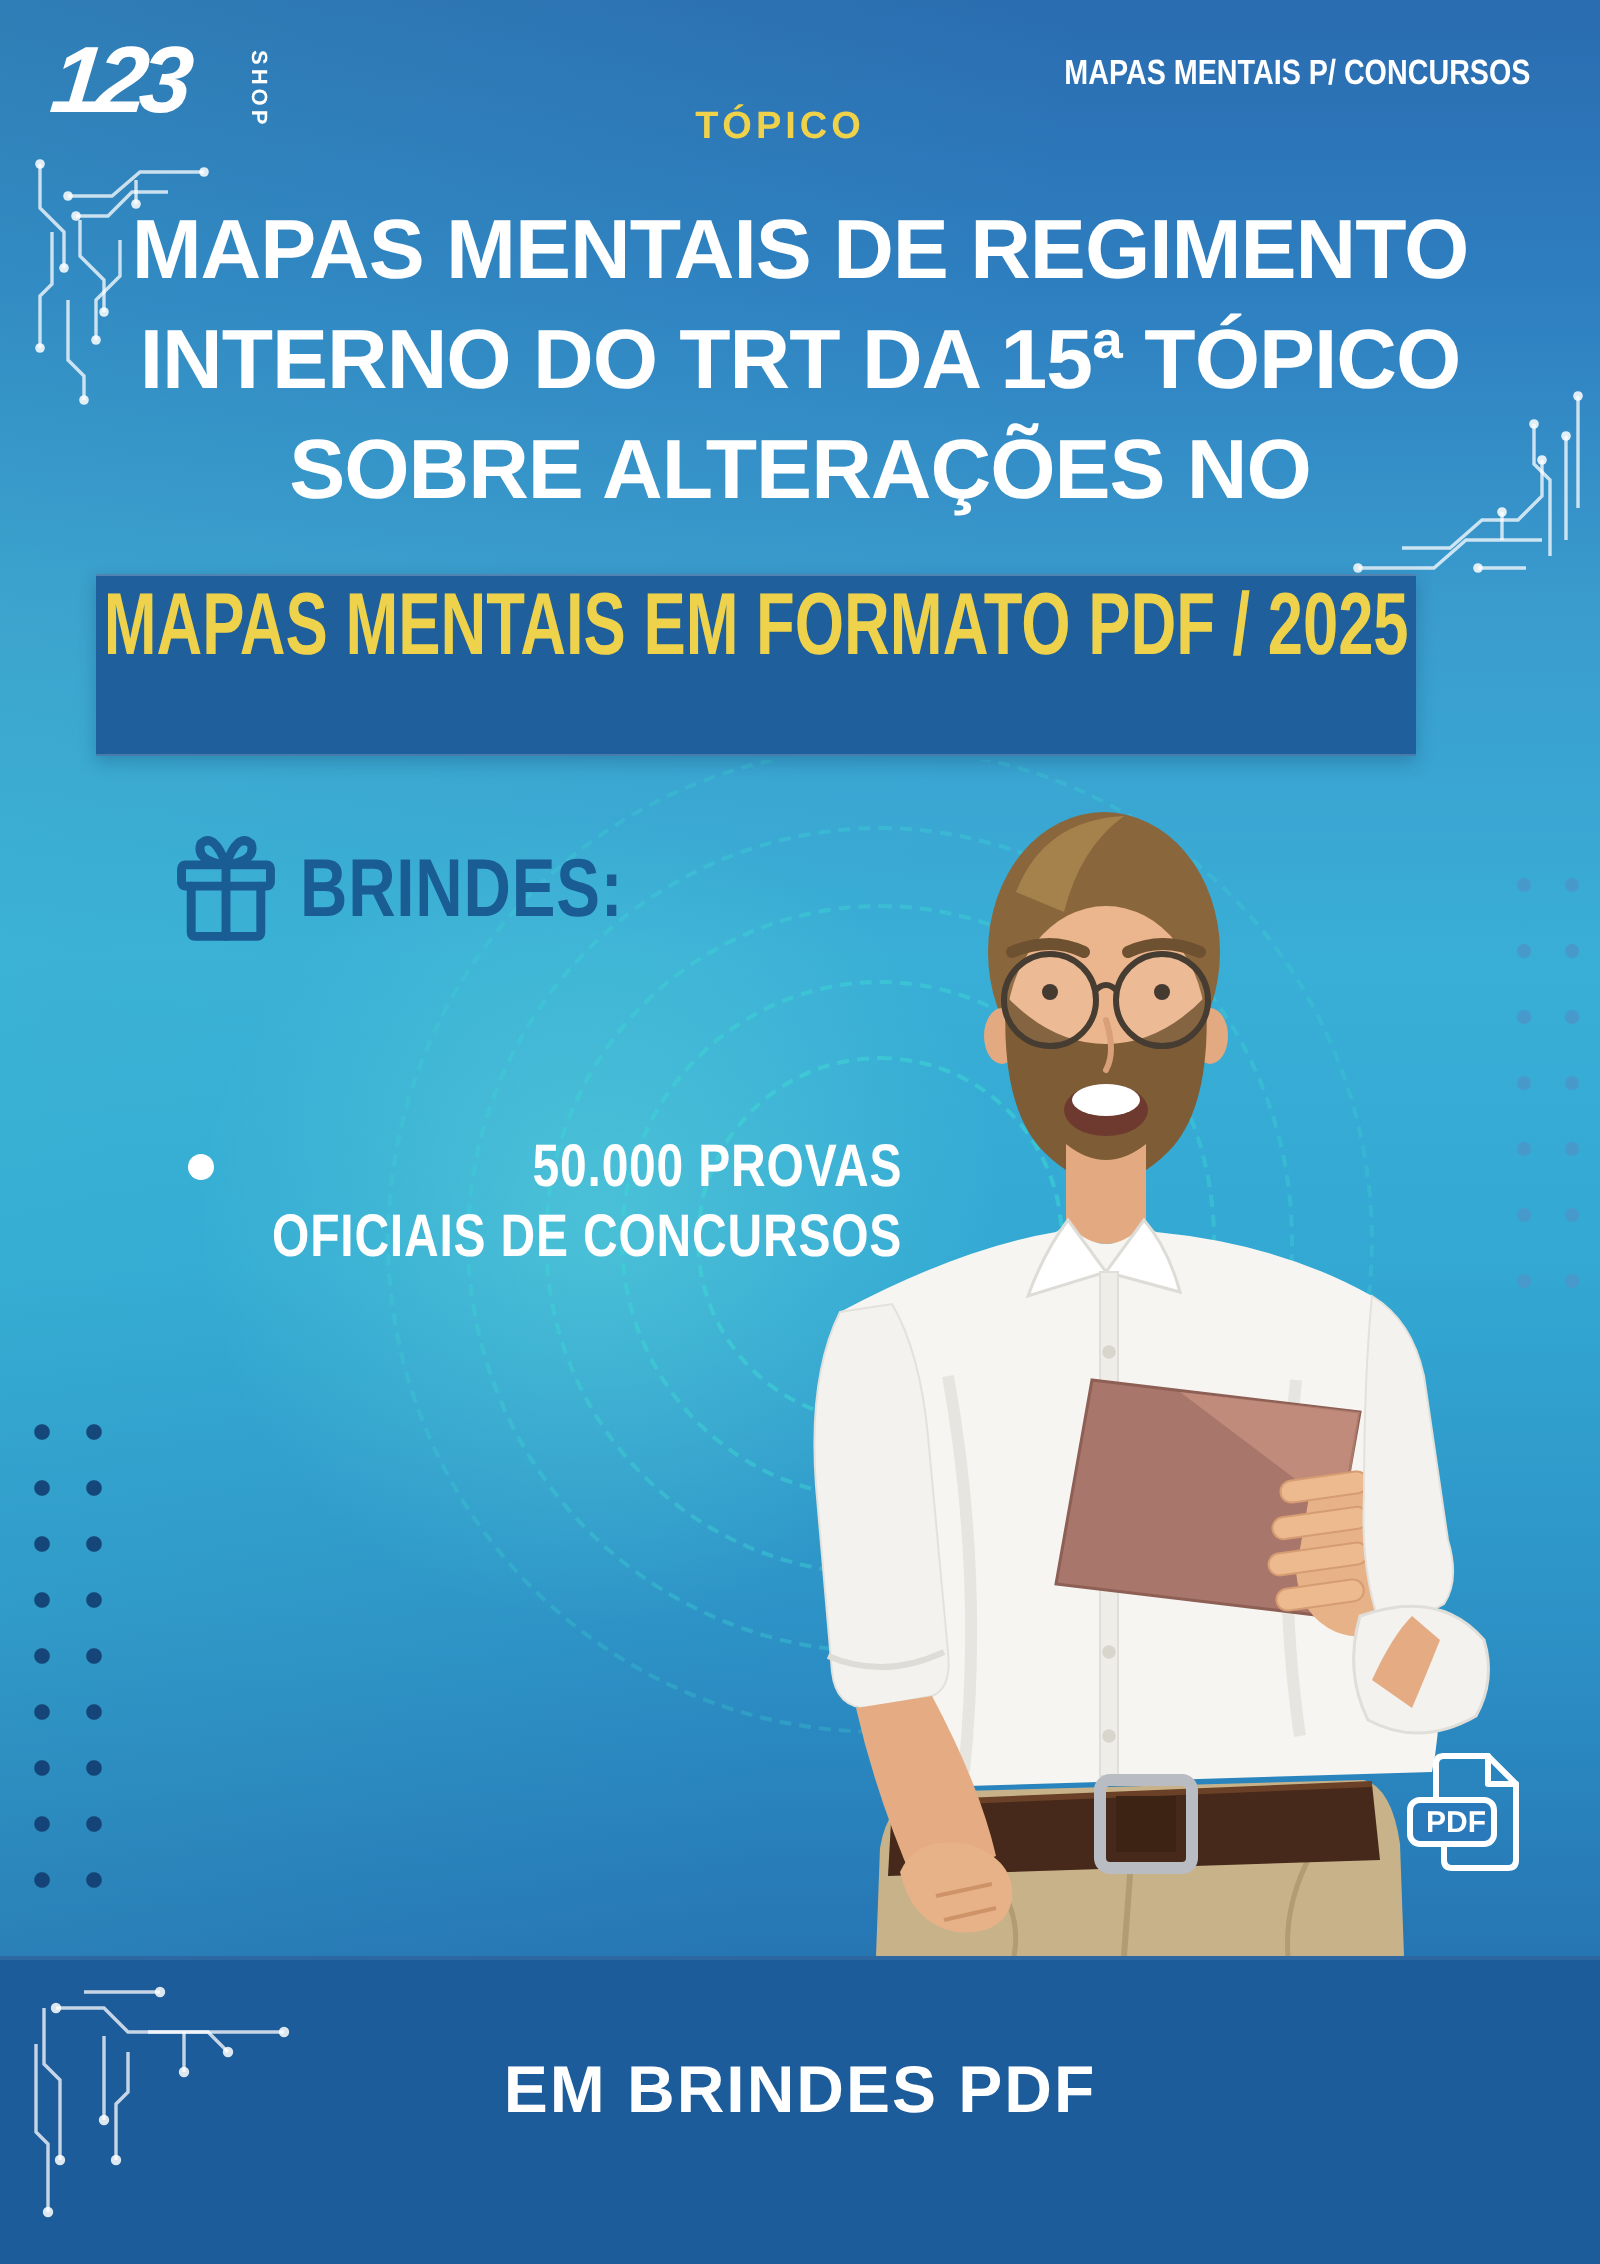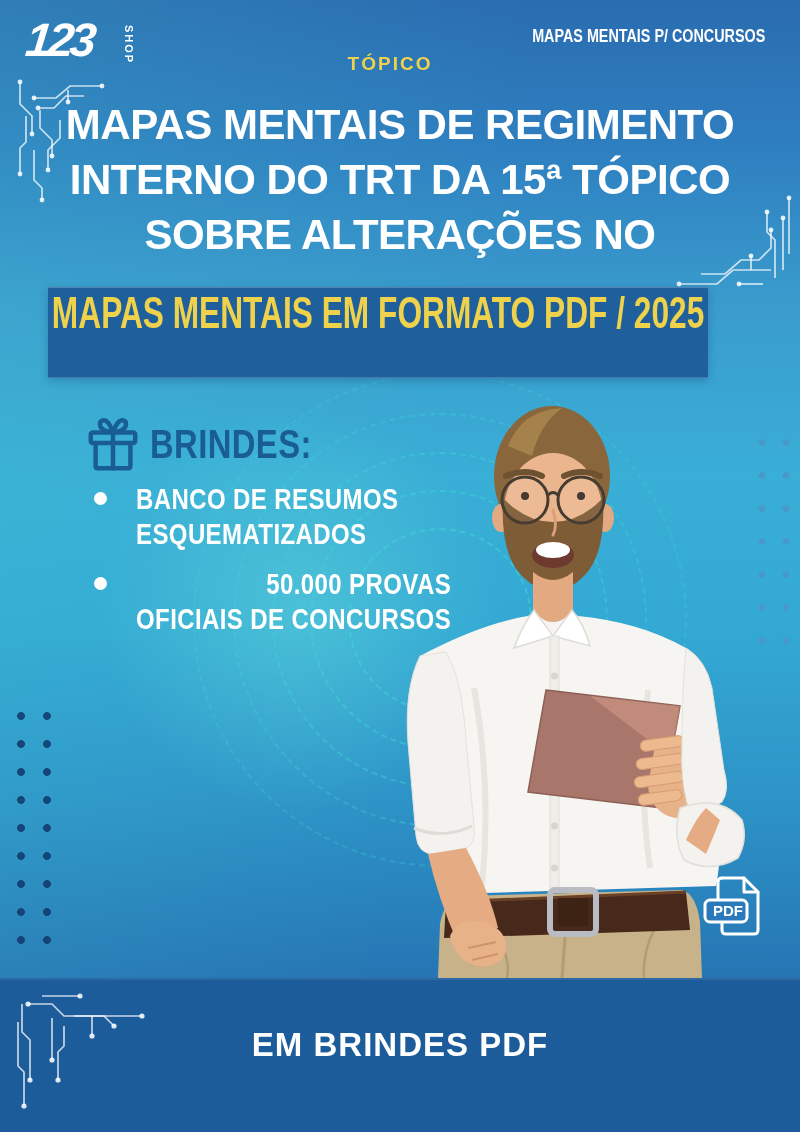--- a/index.html
+++ b/index.html
@@ -134,27 +134,20 @@
 
   <svg class="abs gift" width="58" height="58" viewBox="0 0 60 60">
     <rect x="7" y="17" width="46" height="11" rx="2"></rect>
     <path d="M12 28 V52 Q12 54 14 54 H46 Q48 54 48 52 V28"></path>
     <line x1="30" y1="17" x2="30" y2="54"></line>
     <path d="M30 17 Q14 15 17 6 Q24 0 30 17 Z"></path>
     <path d="M30 17 Q46 15 43 6 Q36 0 30 17 Z"></path>
   </svg>
   <div class="abs bonus-heading">BRINDES:</div>
 
-  <div class="abs bonus-item bi-0">
-    <span class="bullet"></span>
-    <div class="bonus-lines">
-      <div>BANCO DE RESUMOS</div>
-      <div>ESQUEMATIZADOS</div>
-    </div>
-  </div>
   <div class="abs bonus-item bi-1">
     <span class="bullet"></span>
     <div class="bonus-lines">
       <div>50.000 PROVAS</div>
       <div>OFICIAIS DE CONCURSOS</div>
     </div>
   </div>
 
   <svg class="abs hero" viewBox="0 0 400 590" role="img" aria-label="Homem sorridente de óculos e barba, camisa branca, segurando um tablet">
 

